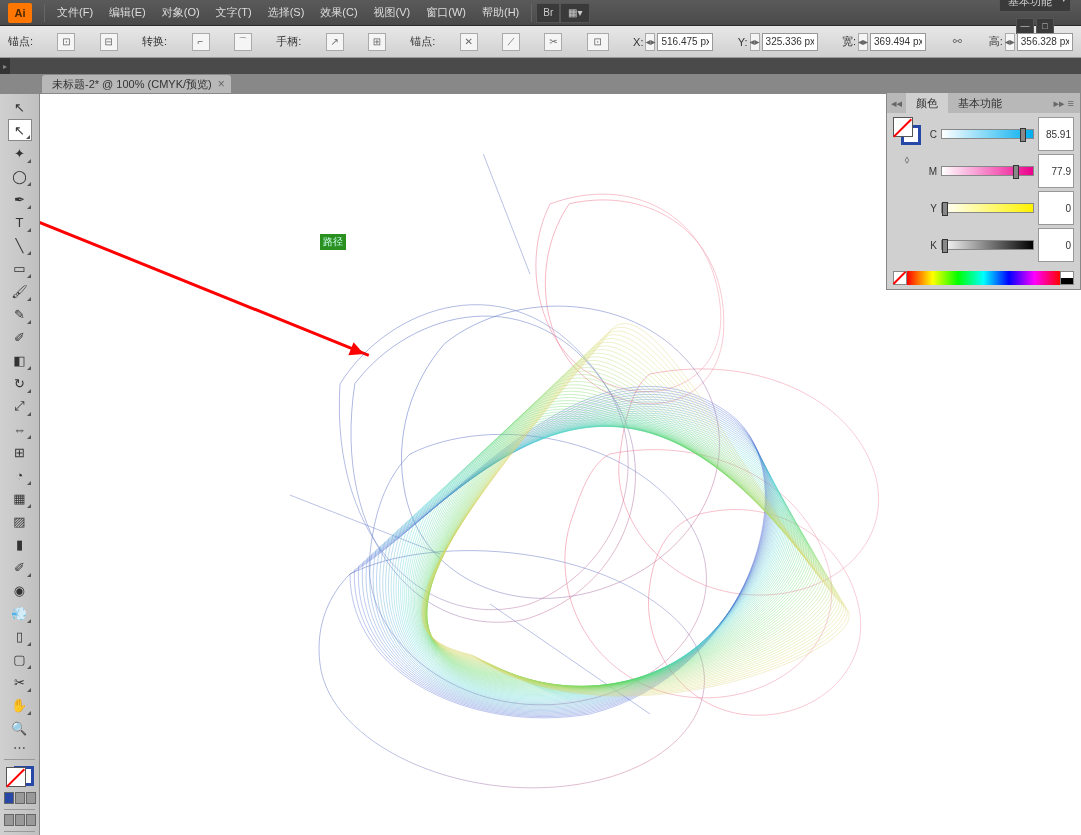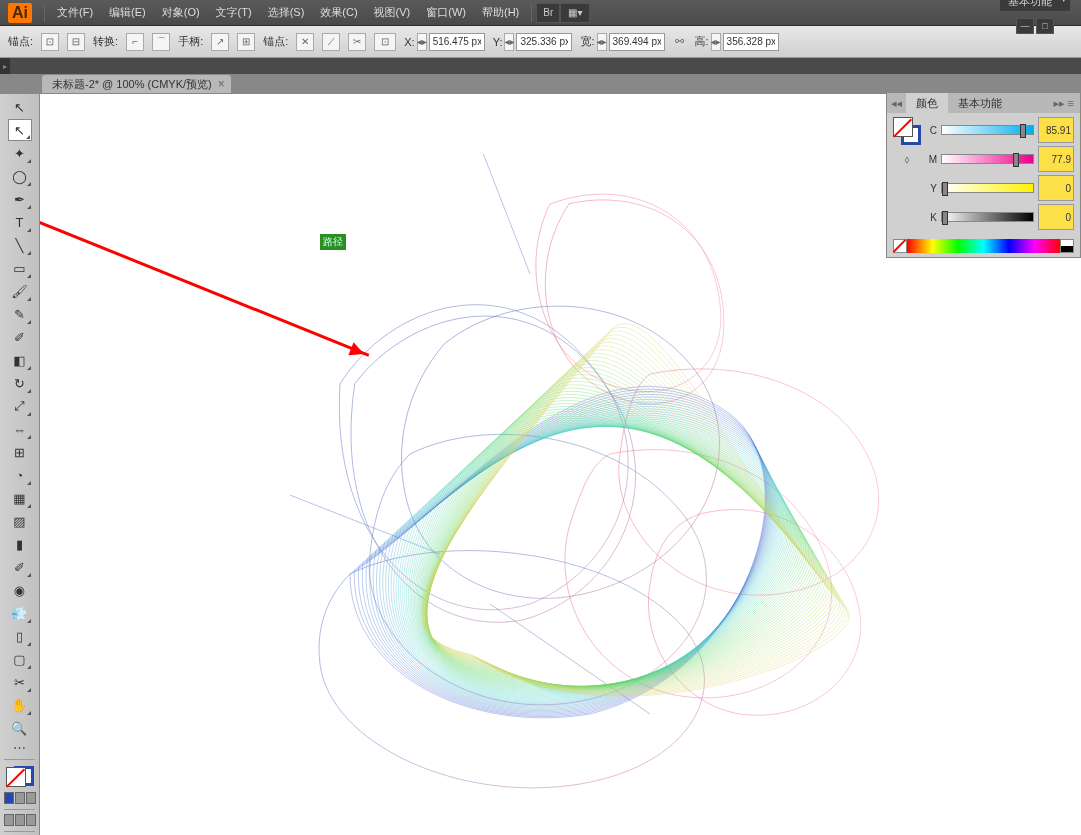--- a/index.html
+++ b/index.html
@@ -1,32 +1,32 @@
 <!DOCTYPE html>
 <html><head>
 <meta charset="utf-8">
 <style>
 * { margin: 0; padding: 0; box-sizing: border-box; font-family: "Microsoft YaHei", Arial, sans-serif; }
 body { width: 1081px; height: 835px; background: #4a4a4a; overflow: hidden; position: relative; font-size: 11px; }
 
 
 .menu-bar { height: 26px; background: linear-gradient(#5a5a5a, #4a4a4a); display: flex; align-items: center; border-bottom: 1px solid #2a2a2a; }
-.app-icon { width: 24px; height: 20px; background: #ff7700; color: #4a2800; display: flex; align-items: center; justify-content: center; font-weight: bold; font-size: 16px; margin: 8px 8px; border-radius: 2px; }
+.app-icon { width: 24px; height: 20px; background: #ff7700; color: #4a2800; display: flex; align-items: center; justify-content: center; font-weight: bold; font-size: 11px; margin: 8px 8px; border-radius: 2px; }
 .menu-item { color: #ddd; padding: 4px 8px; cursor: pointer; }
 .menu-separator { width: 1px; height: 18px; background: #666; margin: 0 4px; }
 .menu-right { margin-left: auto; display: flex; align-items: center; gap: 6px; padding-right: 10px; flex-direction: column; }
 .workspace-dd { background: #3a3a3a; color: #ccc; padding: 2px 18px 2px 8px; border: 1px solid #555; position: relative; }
 .workspace-dd::after { content: "▾"; position: absolute; right: 4px; top: 2px; font-size: 9px; }
 .win-ctrl-group { display: flex; gap: 2px; }
 .win-ctrl { width: 18px; height: 16px; background: #3a3a3a; border: 1px solid #555; display: flex; align-items: center; justify-content: center; color: #ccc; font-size: 9px; }
 .toolbar-btn { width: 24px; height: 20px; background: #3a3a3a; border: 1px solid #555; display: flex; align-items: center; justify-content: center; color: #ccc; font-size: 10px; }
 .toolbar-btn.wide { width: 30px; }
 
 
-.control-bar { height: 32px; background: linear-gradient(#e8e8e8, #d0d0d0); display: flex; align-items: center; padding: 0 8px; gap: 8px; border-bottom: 1px solid #999; color: #333; }
+.control-bar { height: 32px; background: linear-gradient(#e8e8e8, #d0d0d0); display: flex; align-items: center; padding: 0 8px; gap: 8px; border-bottom: 1px solid #999; color: #333; justify-content: space-between; }
 .control-bar .lbl { font-size: 11px; }
 .cb-icon { width: 18px; height: 18px; border: 1px solid #aaa; background: #f5f5f5; display: flex; align-items: center; justify-content: center; font-size: 10px; color: #666; }
 .coord-group { display: flex; align-items: center; gap: 2px; }
 .coord-input { width: 56px; height: 18px; background: #fff; border: 1px solid #999; font-size: 10px; padding: 0 3px; color: #333; }
 .link-icon { width: 14px; height: 30px; display: flex; align-items: center; justify-content: center; color: #666; }
 
 
 .tab-row { height: 16px; background: #4a4a4a; display: flex; }
 .tab-expand { width: 10px; height: 16px; background: #333; display: flex; align-items: center; justify-content: center; color: #888; font-size: 8px; cursor: pointer; }
 .tab-bar { height: 20px; background: #888; display: flex; align-items: center; padding-left: 42px; }
@@ -70,21 +70,21 @@
 .cp-stroke { position: absolute; width: 20px; height: 20px; border: 3px solid #2848a8; background: #fff; bottom: 0; right: 0; }
 .sliders { flex: 1; }
 .slider-row { display: flex; align-items: center; gap: 4px; margin-bottom: 3px; }
 .slider-label { width: 12px; font-size: 10px; color: #333; text-align: right; }
 .slider-track { flex: 1; height: 10px; position: relative; border: 1px solid #888; }
 .slider-track.c { background: linear-gradient(to right, #fff, #00aeef); }
 .slider-track.m { background: linear-gradient(to right, #fff, #ec008c); }
 .slider-track.y { background: linear-gradient(to right, #fff, #fff200); }
 .slider-track.k { background: linear-gradient(to right, #fff, #000); }
 .slider-handle { position: absolute; top: -2px; width: 6px; height: 14px; background: #888; border: 1px solid #333; }
-.slider-value { width: 36px; height: 26px; background: #fde047; border: 1px solid #999; font-size: 10px; padding: 8px 2px; text-align: right; color: #333; }
+.slider-value { width: 36px; height: 26px; background: #ffffff; border: 1px solid #999; font-size: 10px; padding: 16px 2px; text-align: right; color: #333; }
 .color-strip { height: 14px; margin-top: 6px; display: flex; }
 .cs-none { width: 14px; background: #fff; position: relative; border: 1px solid #888; }
 .cs-none::after { content: ""; position: absolute; width: 140%; height: 2px; background: red; transform: rotate(-45deg); top: 5px; left: -3px; }
 .cs-spectrum { flex: 1; background: linear-gradient(to right, red, yellow, lime, cyan, blue, magenta, red); }
 .cs-bw { width: 14px; background: linear-gradient(#fff 50%, #000 50%); border: 1px solid #888; }
 .side-icon { width: 16px; height: 16px; display: flex; align-items: center; justify-content: center; font-size: 11px; color: #666; margin: 2px 0; }
 </style>
 </head>
 <body>
 

